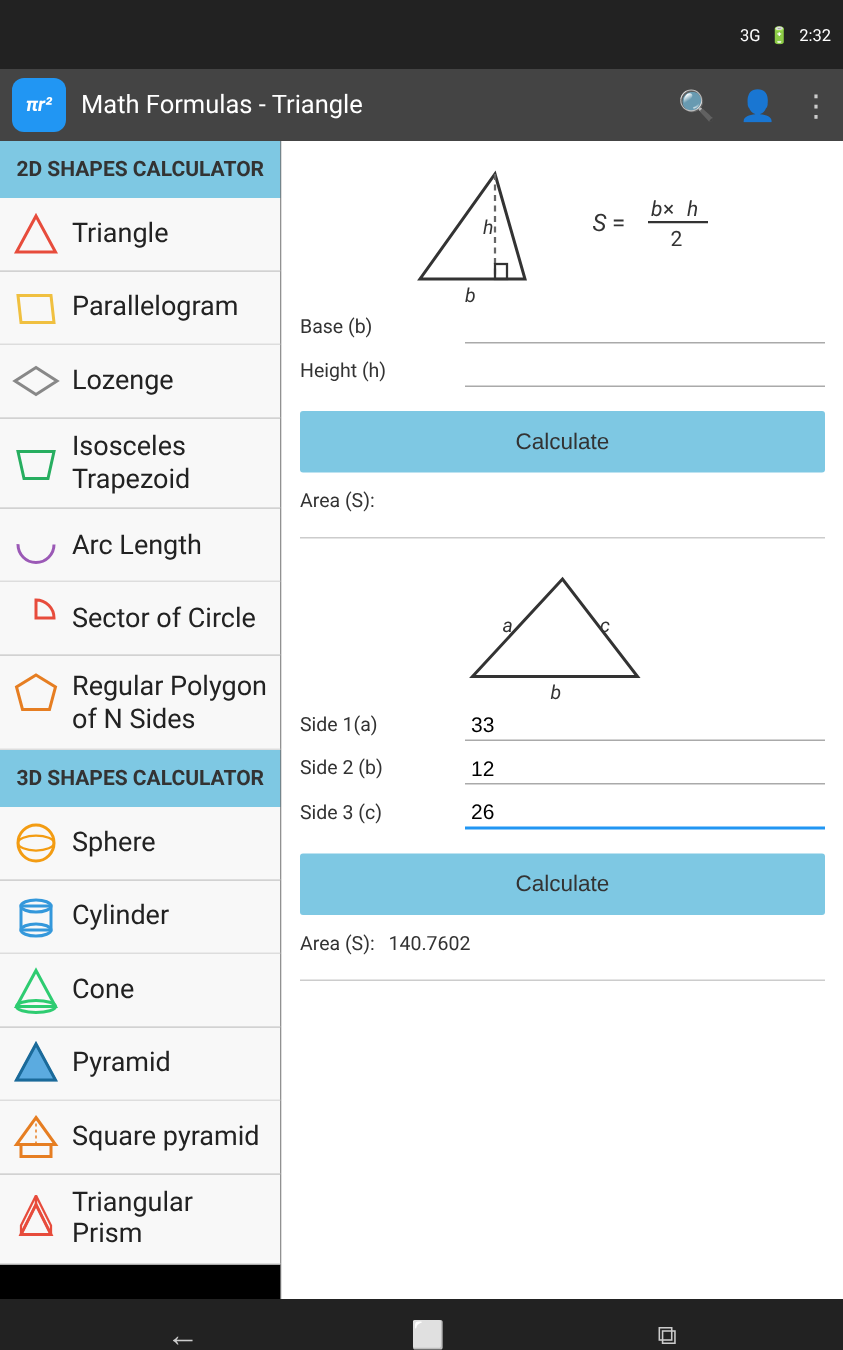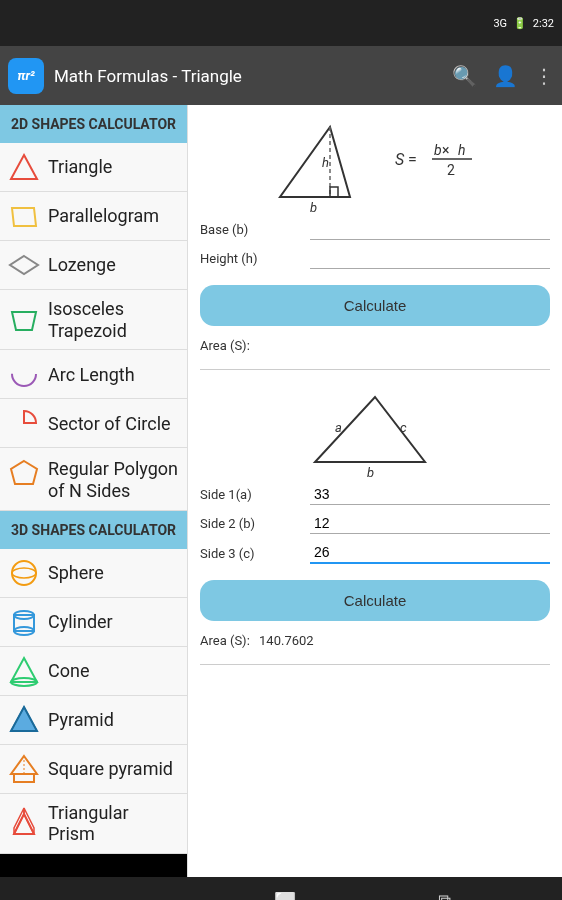--- a/index.html
+++ b/index.html
@@ -12,21 +12,21 @@
       display: flex;
       align-items: center;
       justify-content: flex-end;
       padding: 0 8px;
       gap: 6px;
     }
     .status-bar span { color: #fff; font-size: 11px; }
 
     
     .top-bar {
-      height: 59px;
+      height: 48px;
       background: #444;
       display: flex;
       align-items: center;
       padding: 0 8px;
       gap: 10px;
     }
     .app-icon {
       width: 36px; height: 36px;
       background: #2196F3;
       border-radius: 8px;
@@ -116,21 +116,21 @@
     }
     .calculate-btn {
       width: 100%;
       background: #7ec8e3;
       border: none;
       padding: 12px;
       font-size: 15px;
       color: #333;
       cursor: pointer;
       margin: 8px 0;
-      border-radius: 14px;
+      border-radius: 2px;
     }
     .result-row {
       font-size: 13px;
       color: #333;
       padding: 4px 0;
     }
 
     
     svg { overflow: visible; }
 

